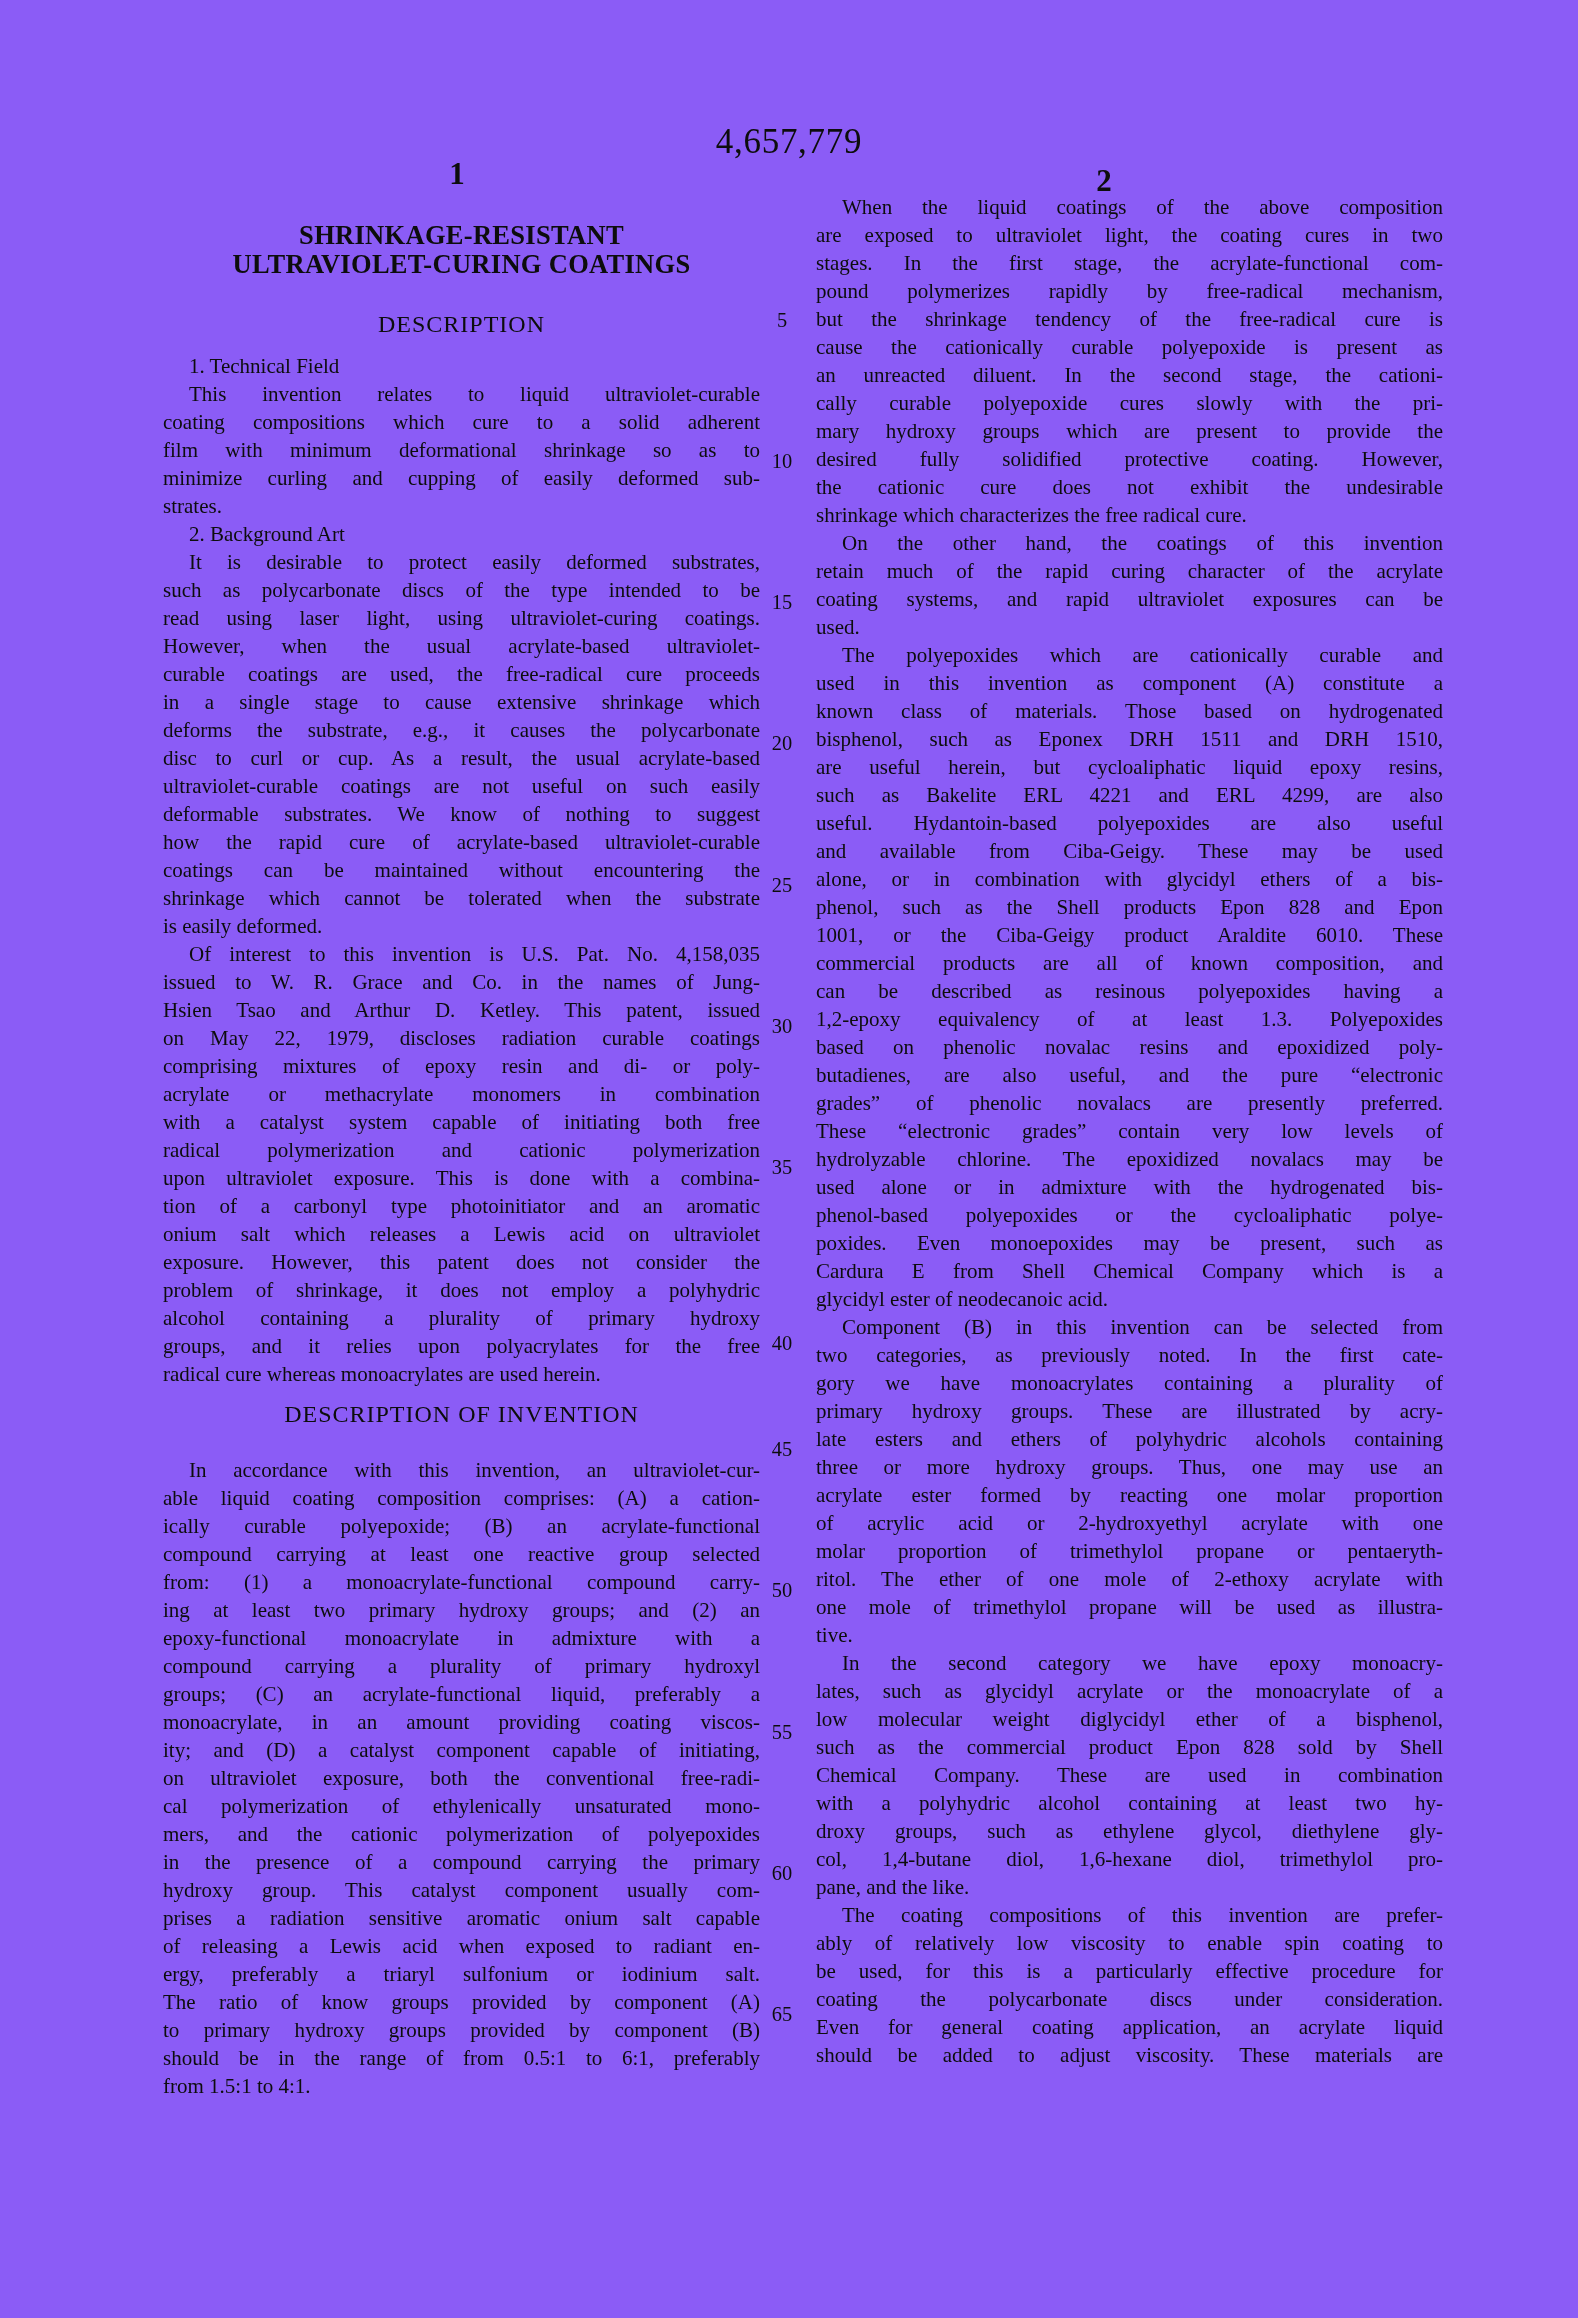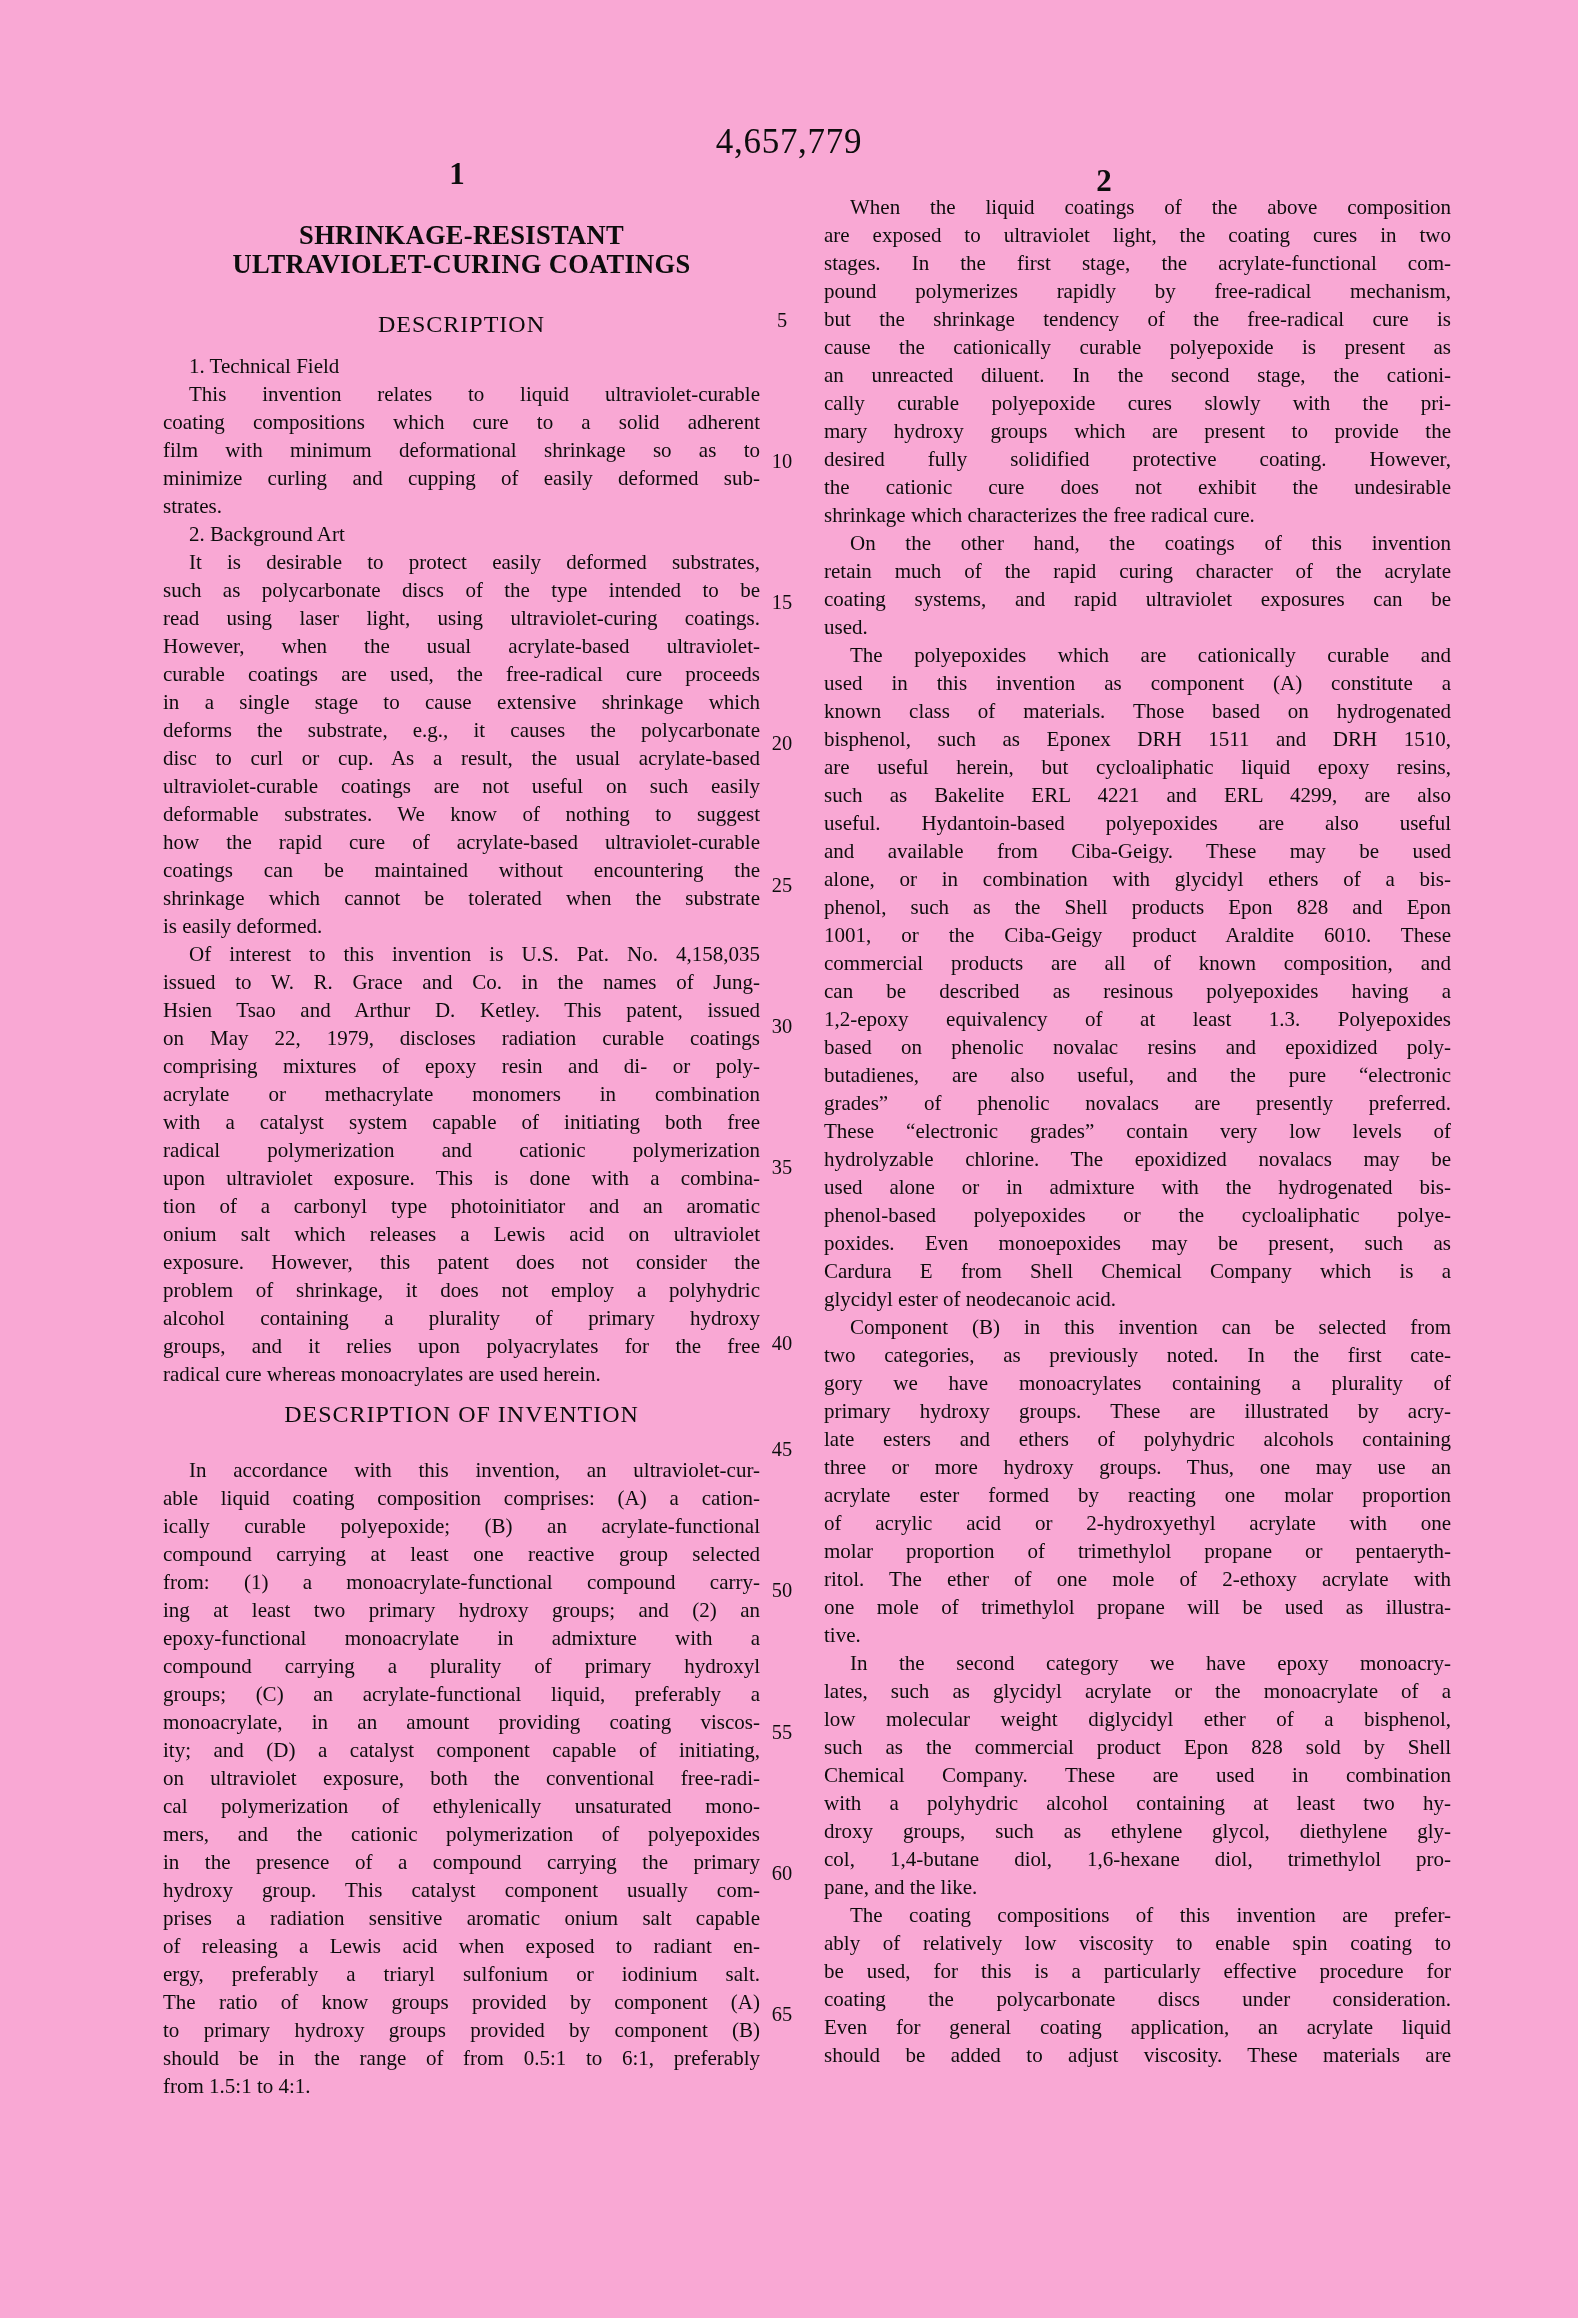--- a/index.html
+++ b/index.html
@@ -1,20 +1,20 @@
 <!DOCTYPE html>
 <html style="font-size:11px"><head>
 <meta charset="utf-8">
 <style>
   html, body { margin: 0; padding: 0; background: #e8e8e8; }
   .page {
     position: relative;
     width: 1578px;
     height: 2319px;
-    background: #f9a8d4;
+    background: #8b5cf6;
     font-family: "Liberation Serif", serif;
     color: #0d0d0d;
     overflow: hidden;
   }
   .patent-number {
     position: absolute;
     top: 122px;
     left: 0;
     right: 0;
     text-align: center;
@@ -26,21 +26,21 @@
     width: 68px;
     text-align: center;
     font-size: 31px;
     font-weight: 700;
   }
   #colmark1 { left: 423px; top: 156px; }
   #colmark2 { left: 1070px; top: 163px; }
 
   .col { position: absolute; }
   #leftcol  { left: 163px;  top: 221px; width: 597px; }
-  #rightcol { left: 816px; top: 193px; width: 627px; margin-left: 8px; }
+  #rightcol { left: 816px; top: 193px; width: 627px; }
 
   .title-line {
     height: 29px; line-height: 29px;
     text-align: center;
     font-weight: 700;
     font-size: 26.5px;
     letter-spacing: 0.3px;
   }
   .desc-heading {
     margin-top: 31px;

